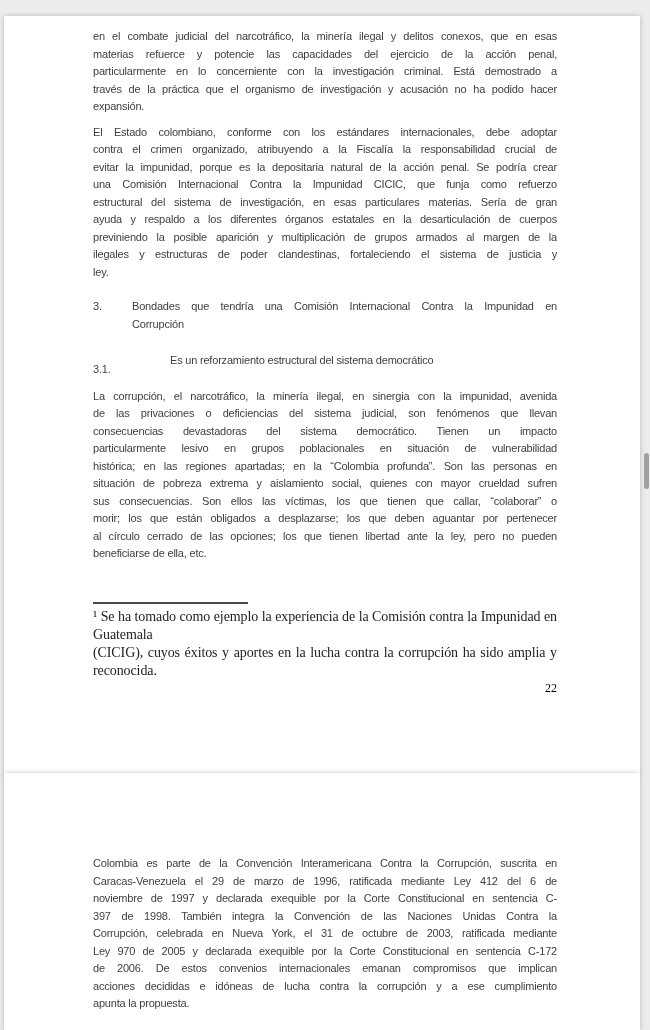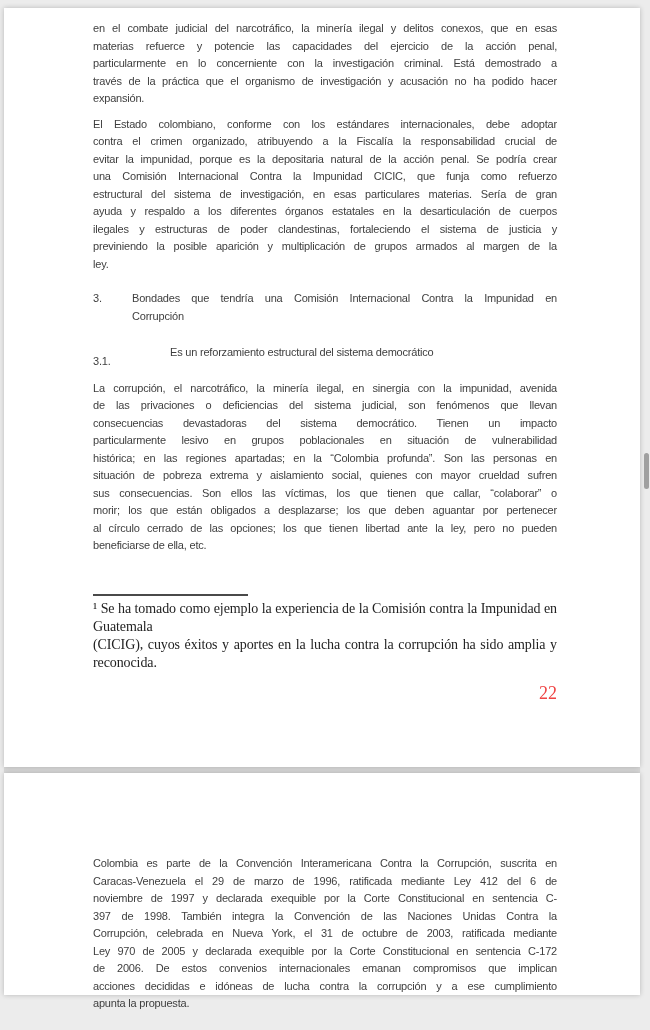--- a/index.html
+++ b/index.html
@@ -12,22 +12,22 @@
   }
   .viewer { position: absolute; inset: 0; }
 
   .page {
     position: absolute;
     left: 4px;
     width: 636px;
     background: #ffffff;
     box-shadow: 0 0 5px rgba(0,0,0,0.22);
   }
-  .page1 { top: 8px; height: 759px; }
-  .page2 { top: 773px; height: 222px; }
+  .page1 { top: 16px; height: 759px; }
+  .page2 { top: 773px; height: 257px; }
   .page-gap {
     position: absolute;
     left: 4px; top: 759px;
     width: 636px; height: 14px;
     background: #dadada;
   }
 
   .text-col {
     position: absolute;
     left: 89px;
@@ -57,26 +57,25 @@
   }
   .footnote {
     margin-top: 4px;
     font-family: "Liberation Serif", "DejaVu Serif", serif;
     font-size: 14px;
     letter-spacing: -0.1px;
     line-height: 18px;
     color: #222222;
   }
   .page-number {
-    margin-top: 13px;
     text-align: right;
     font-family: "Liberation Serif", "DejaVu Serif", serif;
-    font-size: 18px;
+    font-size: 12px;
     letter-spacing: 0;
-    color: #ef4444;
+    color: #000000;
   }
 
   .scrollbar-track {
     position: absolute;
     right: 0; top: 0;
     width: 10px; height: 1030px;
   }
   .scrollbar-thumb {
     position: absolute;
     right: 1px; top: 453px;
@@ -103,22 +102,22 @@
           <div class="line last">expansión.</div>
         </div>
 
       <div class="para para-2">
           <div class="line">El Estado colombiano, conforme con los estándares internacionales, debe adoptar</div>
           <div class="line">contra el crimen organizado, atribuyendo a la Fiscalía la responsabilidad crucial de</div>
           <div class="line">evitar la impunidad, porque es la depositaria natural de la acción penal. Se podría crear</div>
           <div class="line">una Comisión Internacional Contra la Impunidad CICIC, que funja como refuerzo</div>
           <div class="line">estructural del sistema de investigación, en esas particulares materias. Sería de gran</div>
           <div class="line">ayuda y respaldo a los diferentes órganos estatales en la desarticulación de cuerpos</div>
+          <div class="line">previniendo la posible aparición y multiplicación de grupos armados al margen de la</div>
           <div class="line">ilegales y estructuras de poder clandestinas, fortaleciendo el sistema de justicia y</div>
-          <div class="line">previniendo la posible aparición y multiplicación de grupos armados al margen de la</div>
           <div class="line last">ley.</div>
         </div>
 
       <div class="heading-3">
         <span class="h-num">3.</span>
         <div>
             <div class="line">Bondades que tendría una Comisión Internacional Contra la Impunidad en</div>
             <div class="line last">Corrupción</div>
           </div>
       </div>

